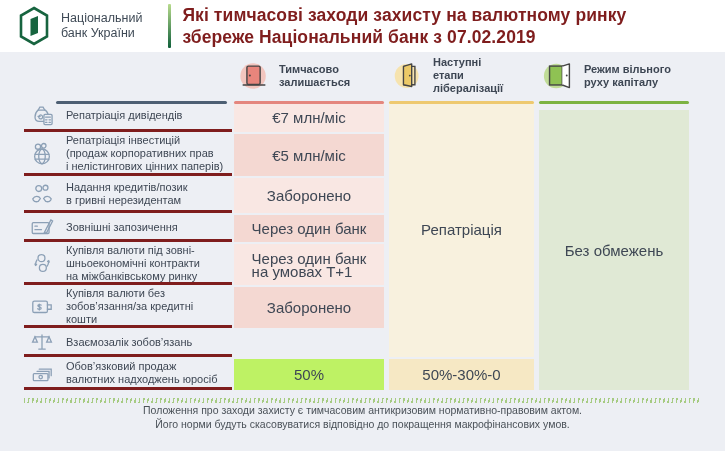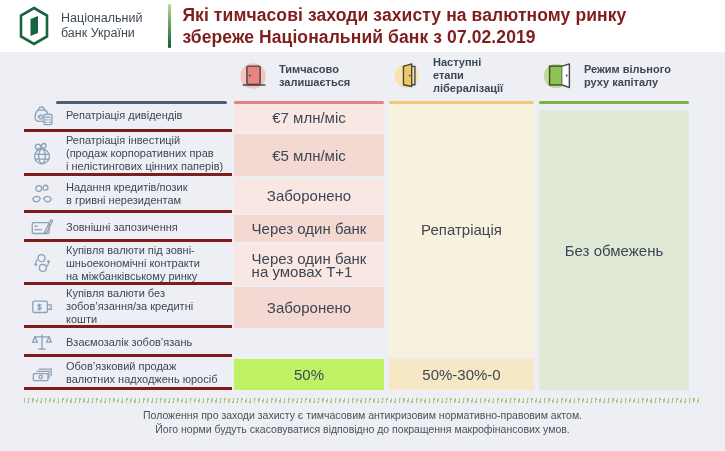--- a/index.html
+++ b/index.html
@@ -29,21 +29,21 @@
   .tbl{margin-top:4px;grid-template-rows:30px 42px 35px 27px 41px 41px 27px 31px;row-gap:2px;}
   .r1{grid-row:1}.r2{grid-row:2}.r3{grid-row:3}.r4{grid-row:4}
   .r5{grid-row:5}.r6{grid-row:6}.r7{grid-row:7}.r8{grid-row:8}
   .span17{grid-row:1/8}.span18{grid-row:1/9}
   .lbl{display:flex;align-items:center;gap:11px;padding-left:5px;border-bottom:3px solid #7f1d1d;box-sizing:border-box;}
   .lbl .lbl-txt{font-size:11px;line-height:13px;white-space:pre-line;}
   .row-icon{flex:0 0 26px;height:26px;}
   .cell{display:flex;align-items:center;justify-content:center;text-align:left;font-size:15px;line-height:13px;white-space:pre-line;box-sizing:border-box;}
   
   .hatch{margin-top:8px;height:5px;background:repeating-linear-gradient(100deg,#a6cb82 0px,#a6cb82 1.4px,rgba(0,0,0,0) 1.4px,rgba(0,0,0,0) 4.2px);}
-  .footnote{margin-top:5px;text-align:center;font-size:10.5px;line-height:14px;color:#4a5158;white-space:pre-line;}
+  .footnote{text-align:center;font-size:10.5px;line-height:14px;color:#4a5158;white-space:pre-line;}
   svg{display:block;}
 </style>
 </head>
 <body>
 
 <div class="canvas">
 
   <div class="hdr">
     <div class="logo">
       <svg width="36" height="40" viewBox="0 0 36 40">

